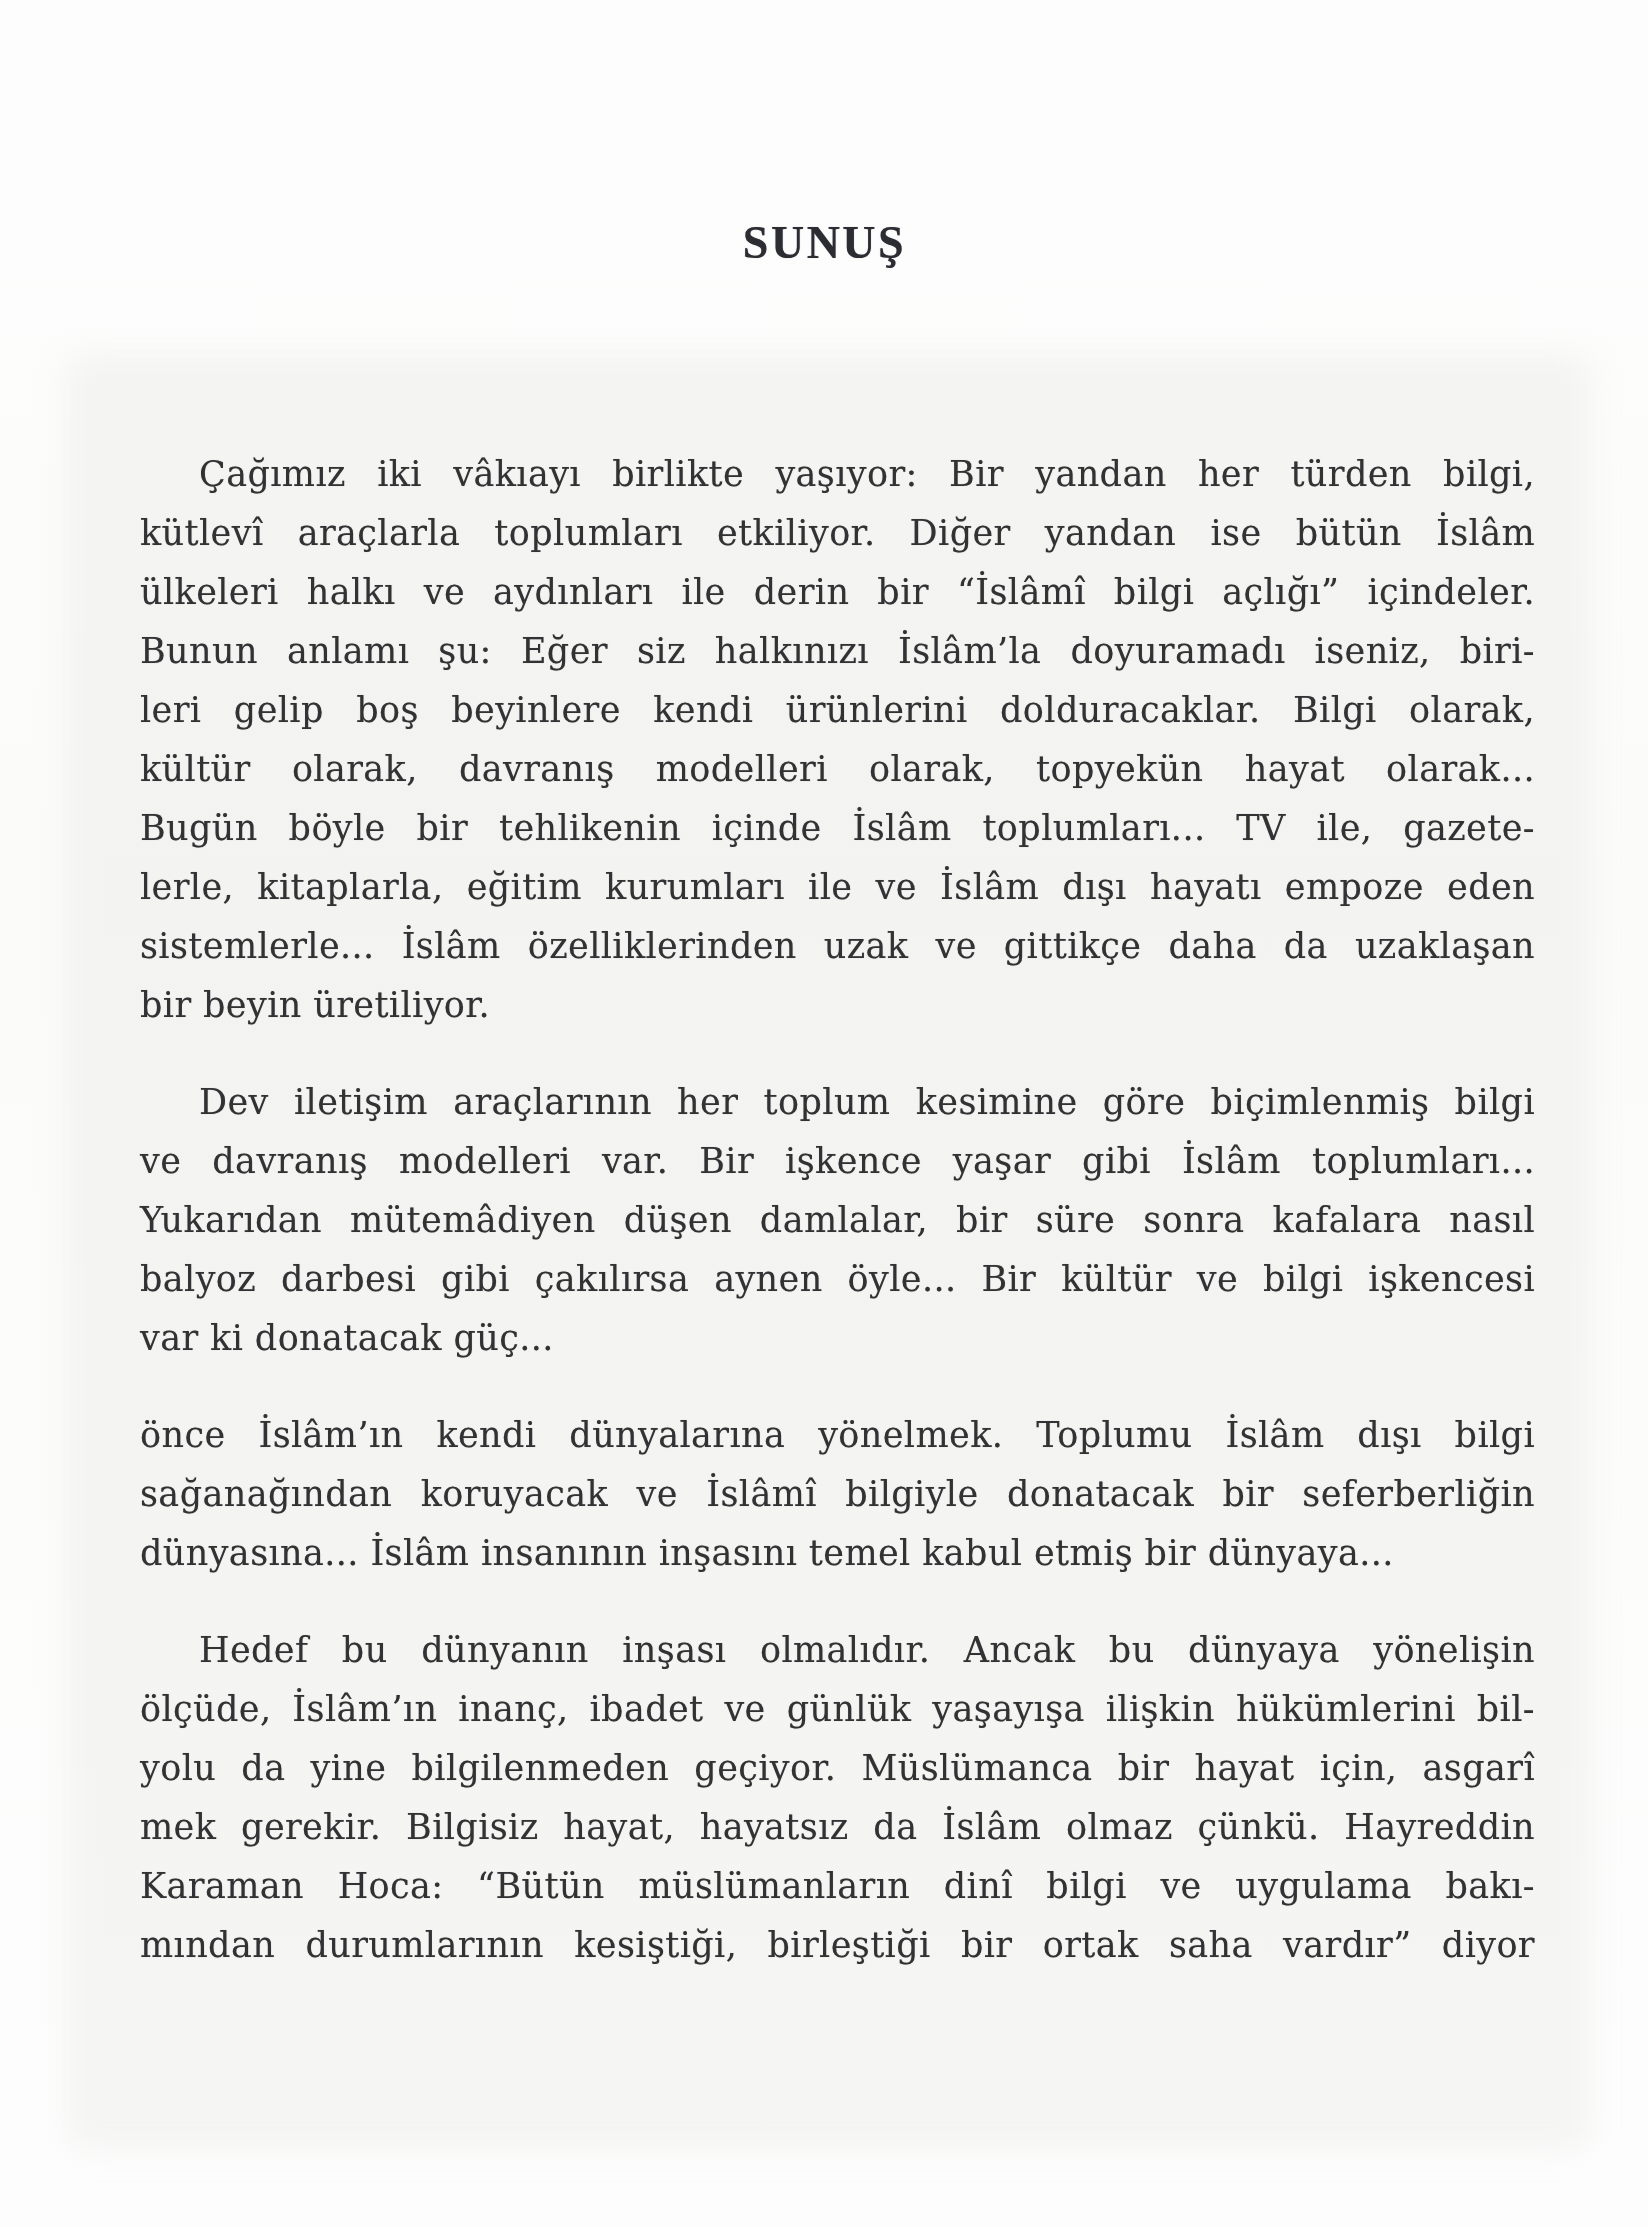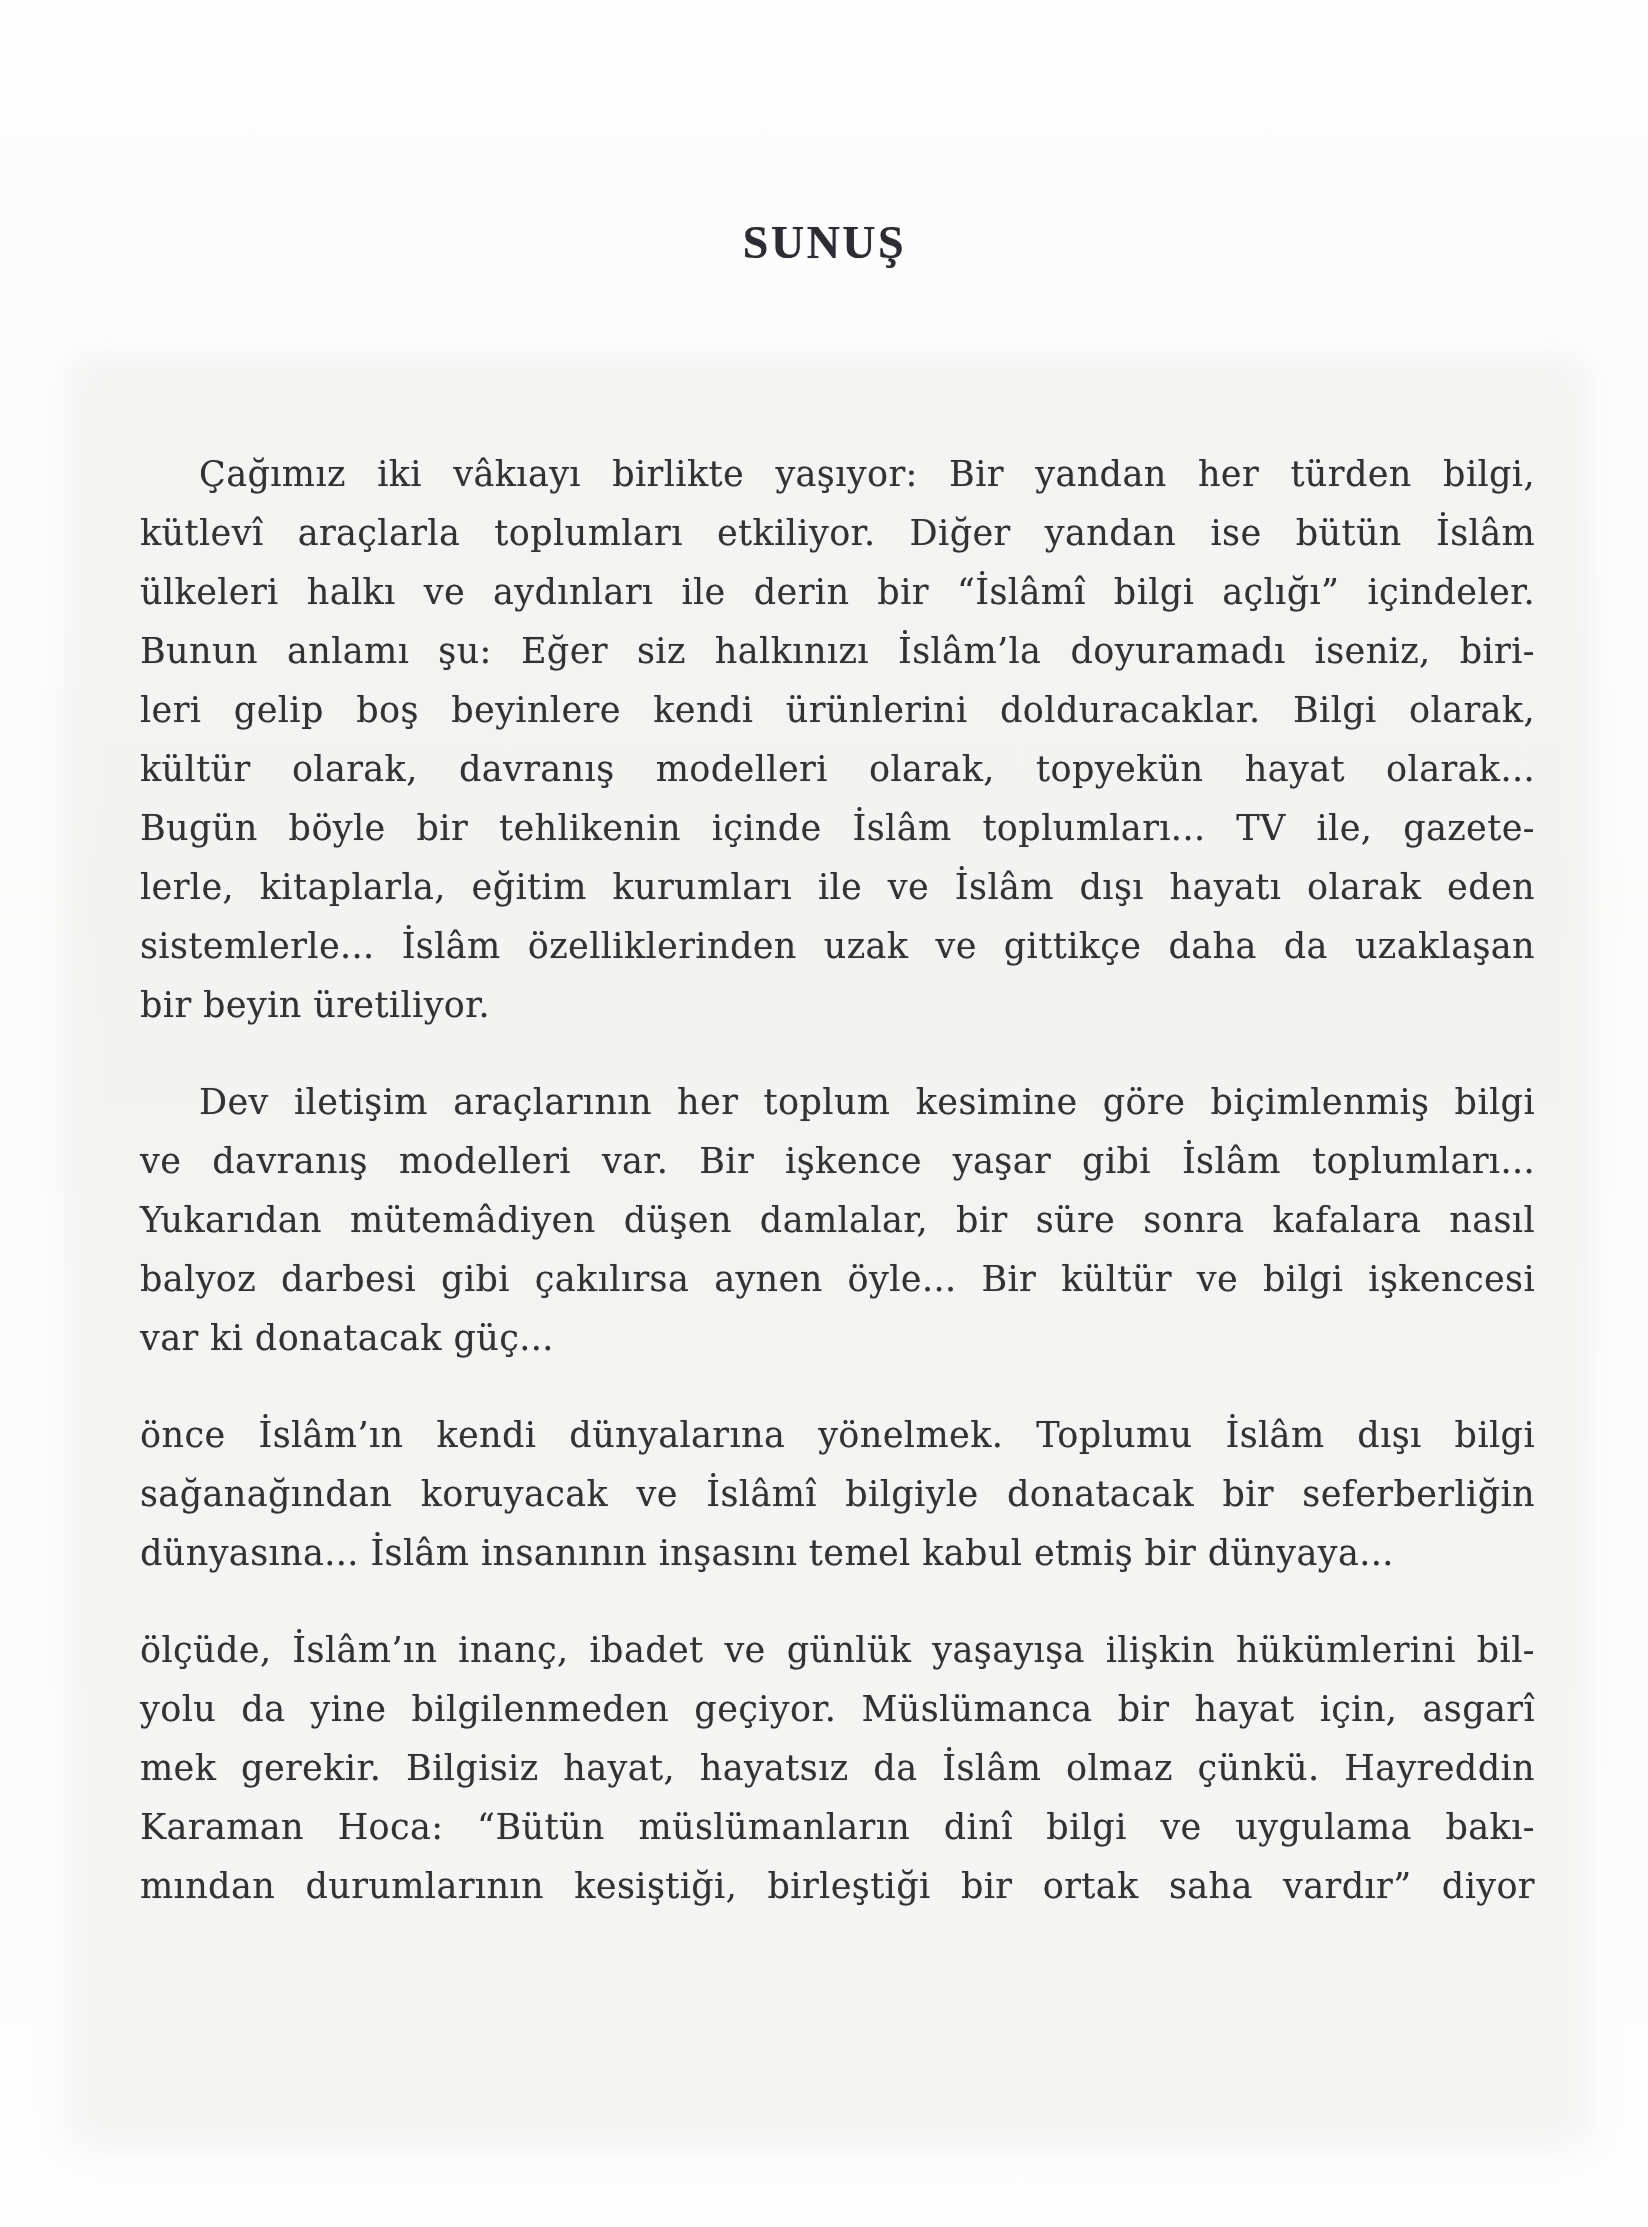--- a/index.html
+++ b/index.html
@@ -81,37 +81,38 @@
   <h1 class="title">SUNUŞ</h1>
   <div class="body-text">
       <div class="paragraph">
         <div class="line first">Çağımız iki vâkıayı birlikte yaşıyor: Bir yandan her türden bilgi,</div>
         <div class="line">kütlevî araçlarla toplumları etkiliyor. Diğer yandan ise bütün İslâm</div>
         <div class="line">ülkeleri halkı ve aydınları ile derin bir “İslâmî bilgi açlığı” içindeler.</div>
         <div class="line">Bunun anlamı şu: Eğer siz halkınızı İslâm’la doyuramadı iseniz, biri-</div>
         <div class="line">leri gelip boş beyinlere kendi ürünlerini dolduracaklar. Bilgi olarak,</div>
         <div class="line">kültür olarak, davranış modelleri olarak, topyekün hayat olarak...</div>
         <div class="line">Bugün böyle bir tehlikenin içinde İslâm toplumları... TV ile, gazete-</div>
-        <div class="line">lerle, kitaplarla, eğitim kurumları ile ve İslâm dışı hayatı olarak eden</div>
+        <div class="line">lerle, kitaplarla, eğitim kurumları ile ve İslâm dışı hayatı empoze eden</div>
         <div class="line">sistemlerle... İslâm özelliklerinden uzak ve gittikçe daha da uzaklaşan</div>
         <div class="line para-end">bir beyin üretiliyor.</div>
       </div>
       <div class="paragraph">
         <div class="line first">Dev iletişim araçlarının her toplum kesimine göre biçimlenmiş bilgi</div>
         <div class="line">ve davranış modelleri var. Bir işkence yaşar gibi İslâm toplumları...</div>
         <div class="line">Yukarıdan mütemâdiyen düşen damlalar, bir süre sonra kafalara nasıl</div>
         <div class="line">balyoz darbesi gibi çakılırsa aynen öyle... Bir kültür ve bilgi işkencesi</div>
         <div class="line para-end">var ki donatacak güç...</div>
       </div>
       <div class="paragraph">
         <div class="line">önce İslâm’ın kendi dünyalarına yönelmek. Toplumu İslâm dışı bilgi</div>
         <div class="line">sağanağından koruyacak ve İslâmî bilgiyle donatacak bir seferberliğin</div>
         <div class="line para-end">dünyasına... İslâm insanının inşasını temel kabul etmiş bir dünyaya...</div>
       </div>
       <div class="paragraph">
+        <div class="line first">Hedef bu dünyanın inşası olmalıdır. Ancak bu dünyaya yönelişin</div>
         <div class="line">ölçüde, İslâm’ın inanç, ibadet ve günlük yaşayışa ilişkin hükümlerini bil-</div>
         <div class="line">yolu da yine bilgilenmeden geçiyor. Müslümanca bir hayat için, asgarî</div>
         <div class="line">mek gerekir. Bilgisiz hayat, hayatsız da İslâm olmaz çünkü. Hayreddin</div>
         <div class="line">Karaman Hoca: “Bütün müslümanların dinî bilgi ve uygulama bakı-</div>
         <div class="line">mından durumlarının kesiştiği, birleştiği bir ortak saha vardır” diyor</div>
       </div>
     </div>
 </div>
 
 

